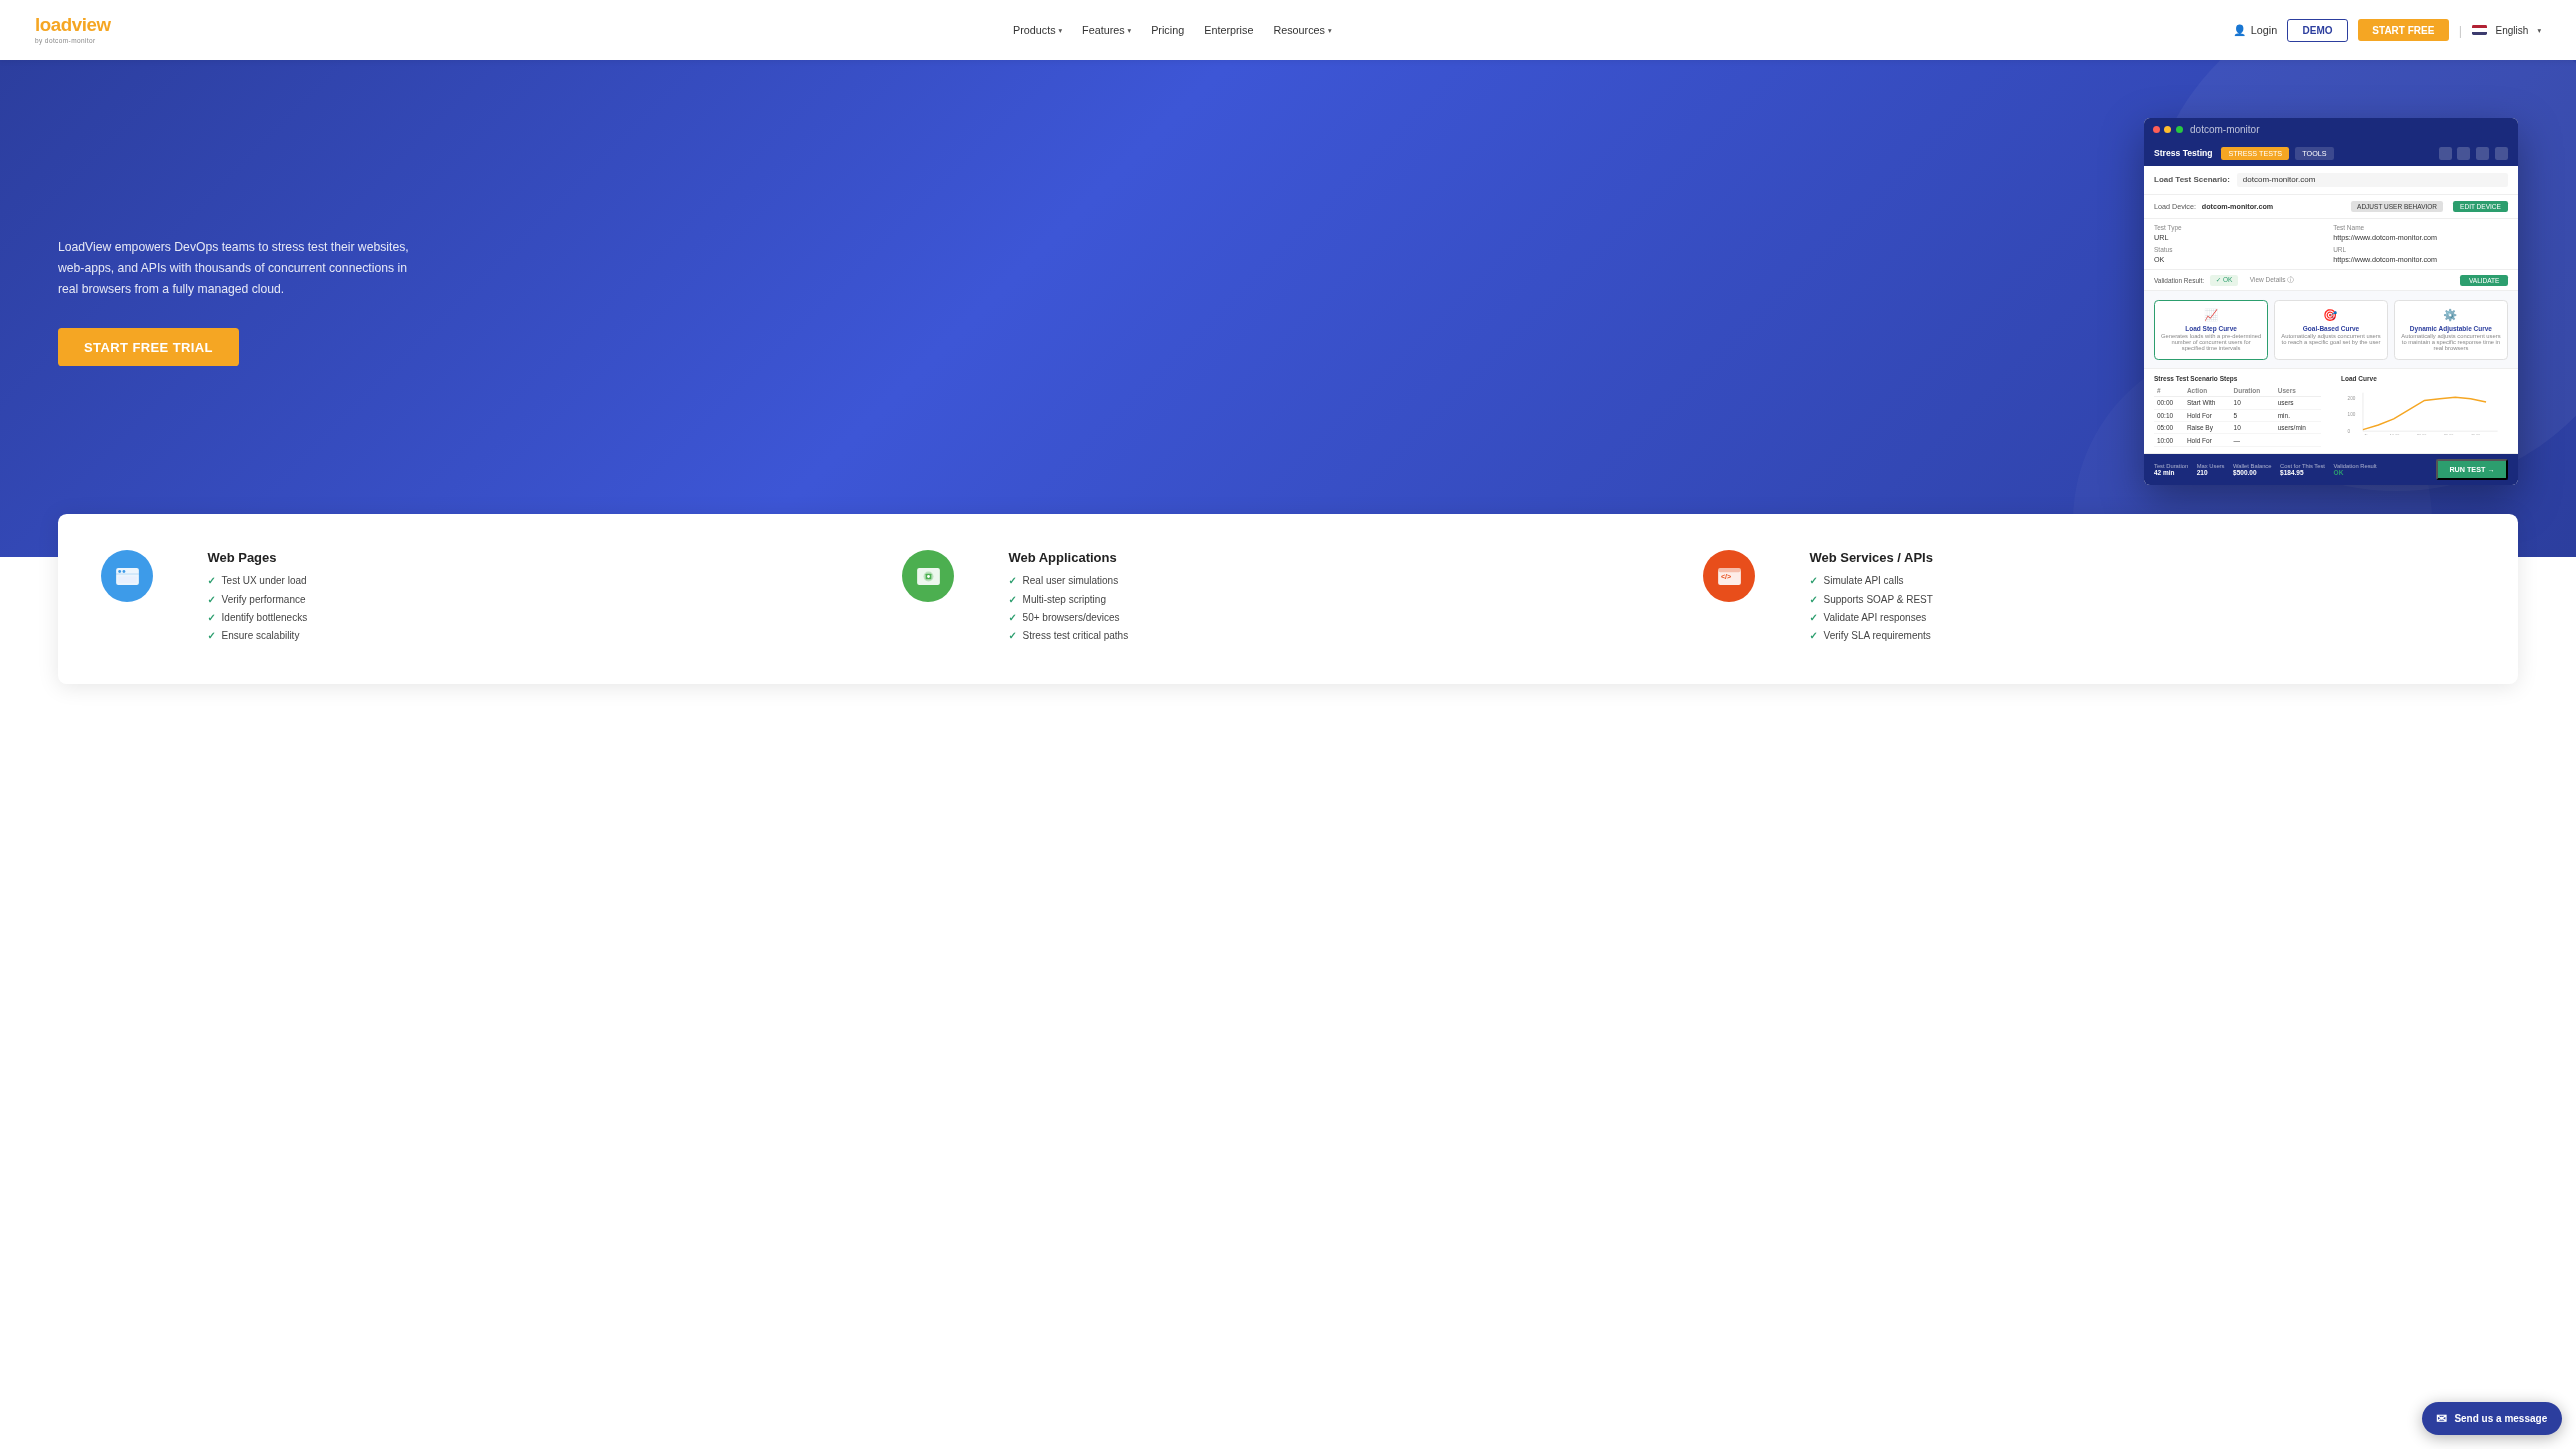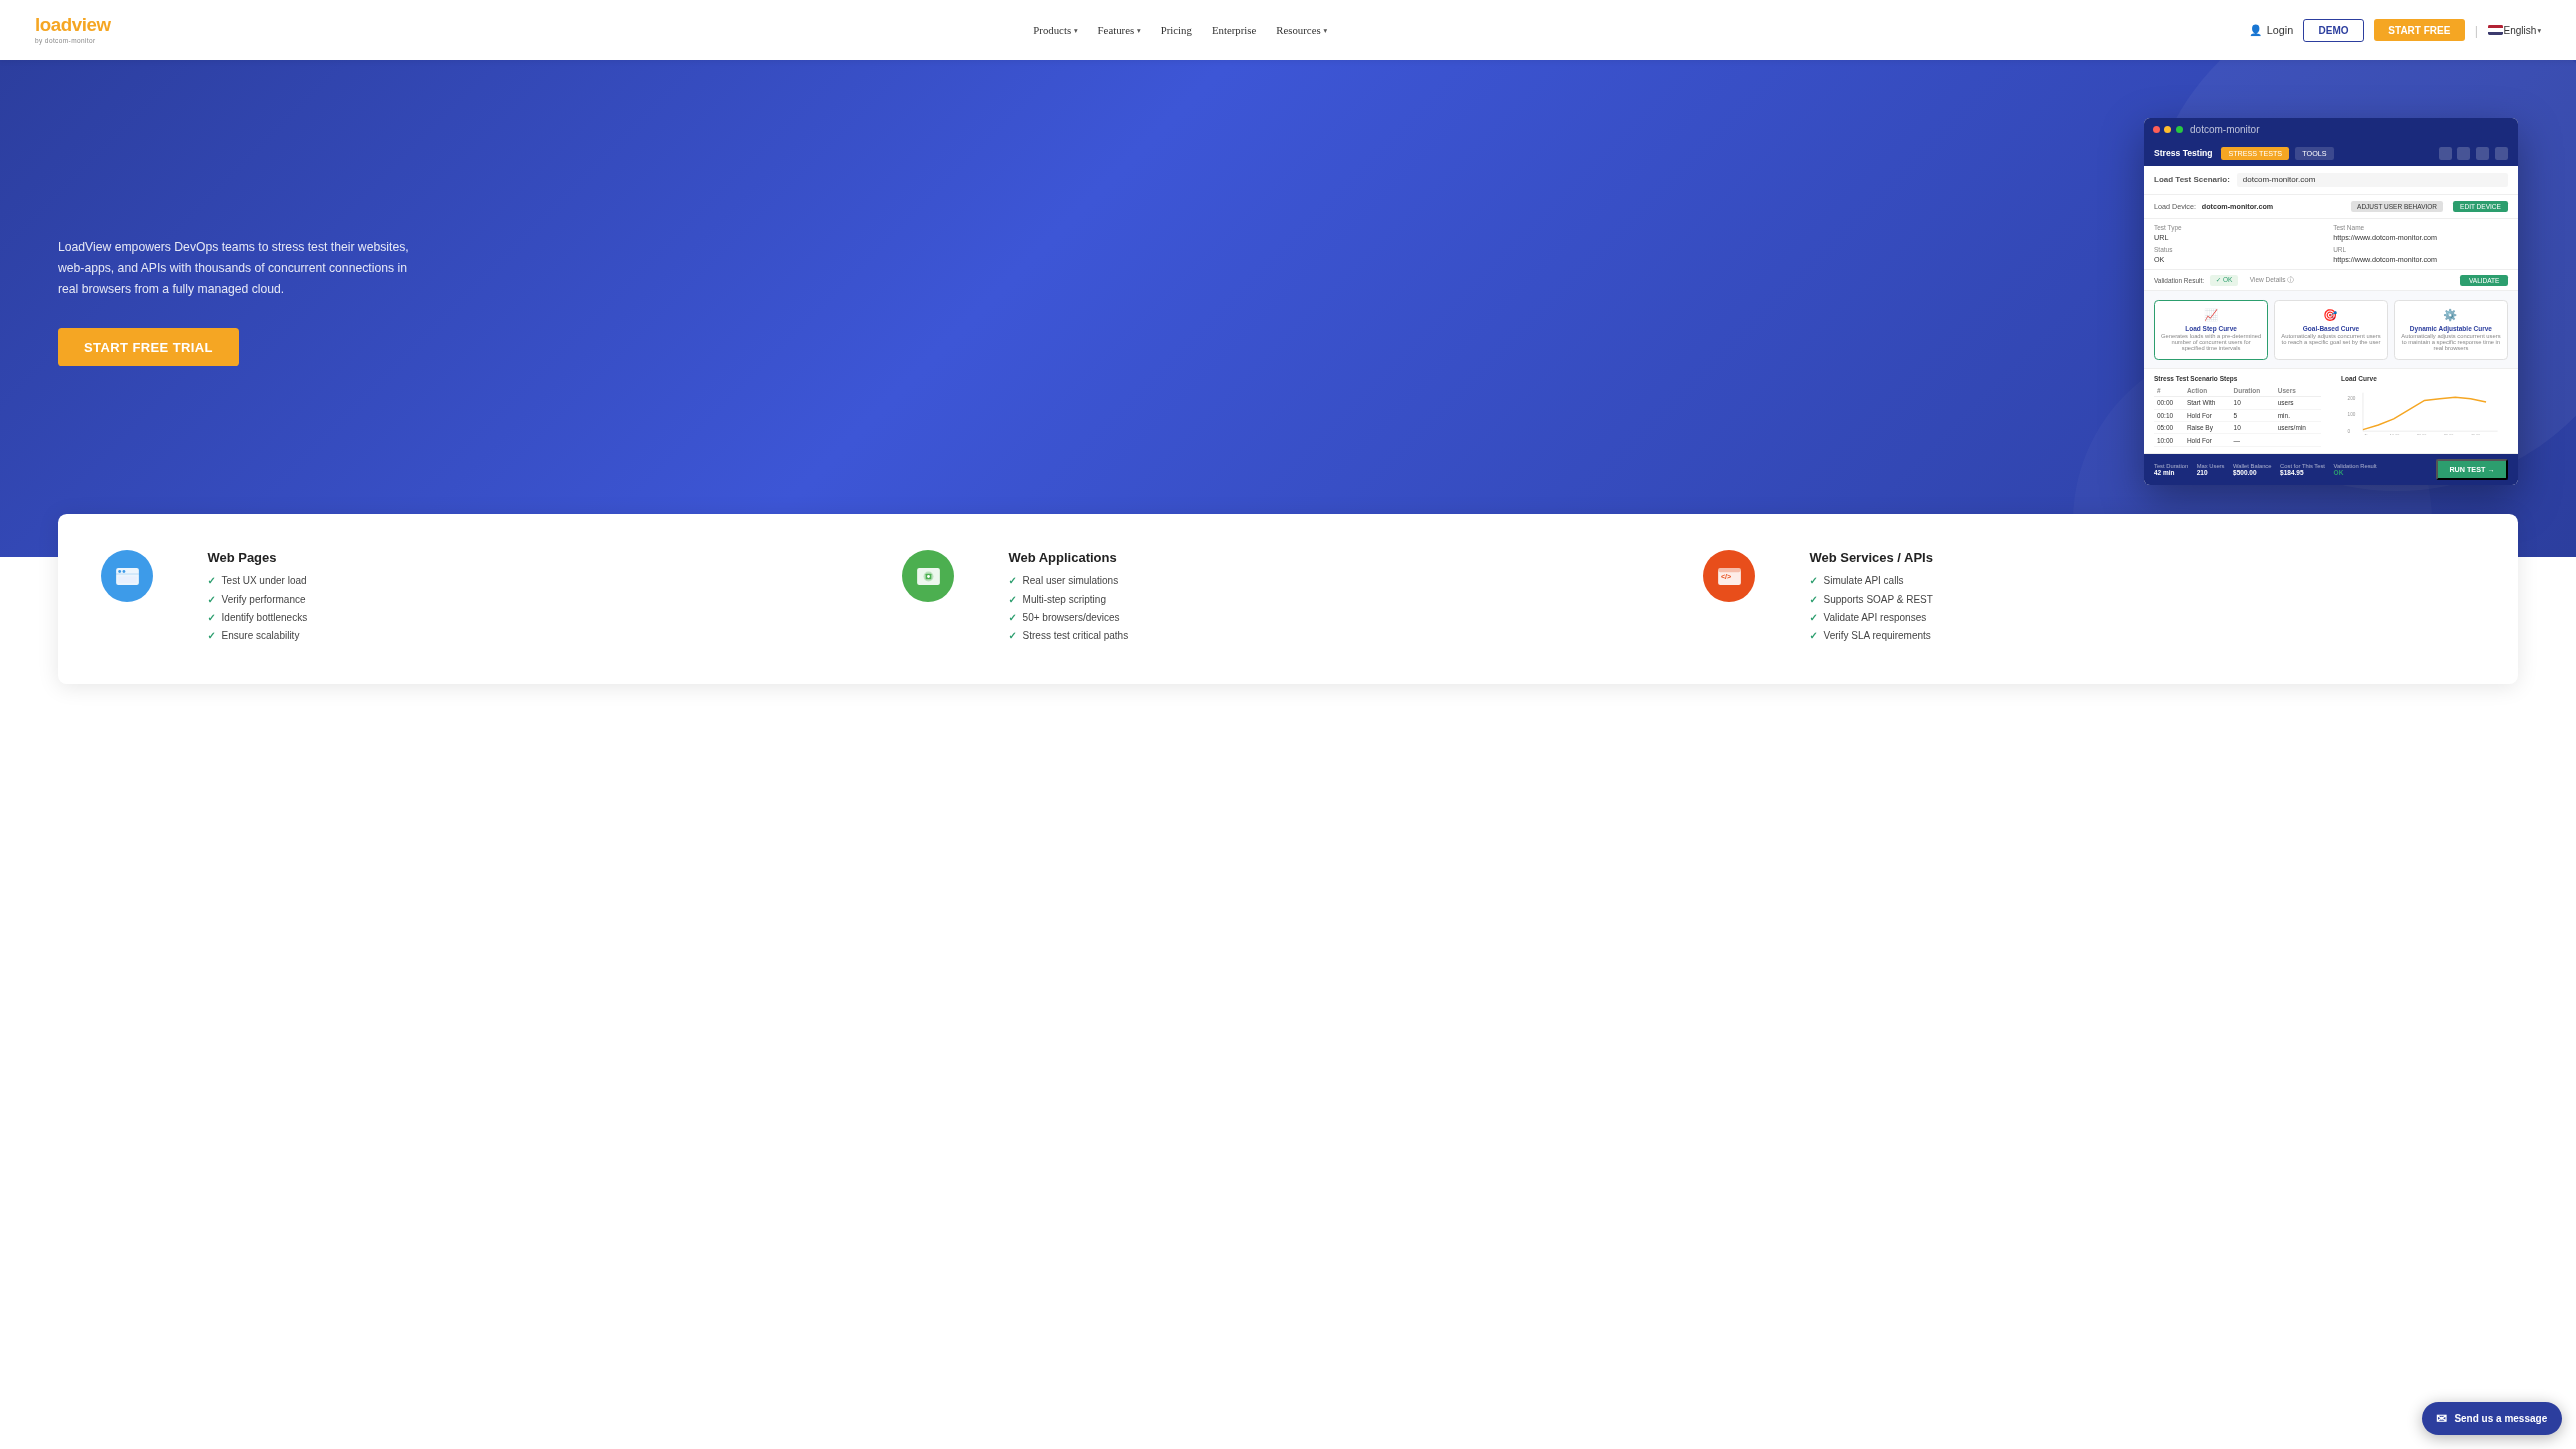--- a/index.html
+++ b/index.html
@@ -43,21 +43,20 @@
       list-style: none;
     }
     .nav-links li a {
       text-decoration: none;
       color: #333;
       font-size: 10.8px;
       font-weight: 500;
       display: flex;
       align-items: center;
       gap: 2.9px;
-      font-family: Liberation Serif, serif;
     }
     .chevron {
       font-size: 7.2px;
       color: #555;
     }
     .nav-right {
       display: flex;
       align-items: center;
       gap: 10px;
     }
@@ -88,21 +87,21 @@
       border-radius: 2.9px;
       color: #fff;
       font-size: 10px;
       font-weight: 700;
       cursor: pointer;
       text-decoration: none;
     }
     .lang-selector {
       display: flex;
       align-items: center;
-      gap: 1px;
+      gap: 9px;
       font-size: 10px;
       color: #333;
       cursor: pointer;
       text-align: center;
     }
     .divider-nav { color: #ccc; font-size: 13px; }
     .flag-icon {
       width: 14.4px;
       height: 10px;
       background: linear-gradient(180deg, #B22234 33%, #fff 33%, #fff 66%, #3C3B6E 66%);

